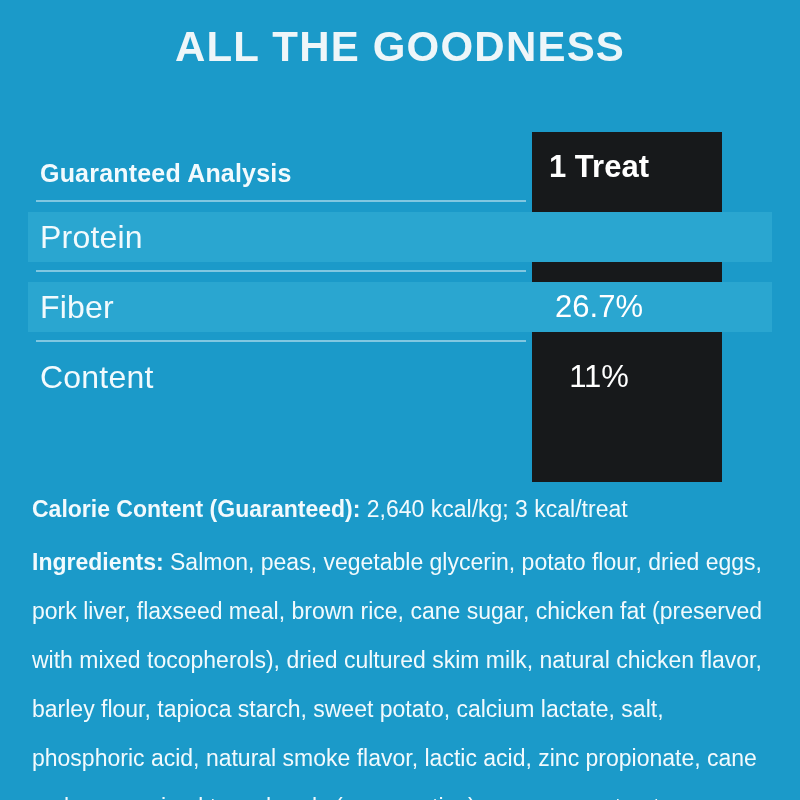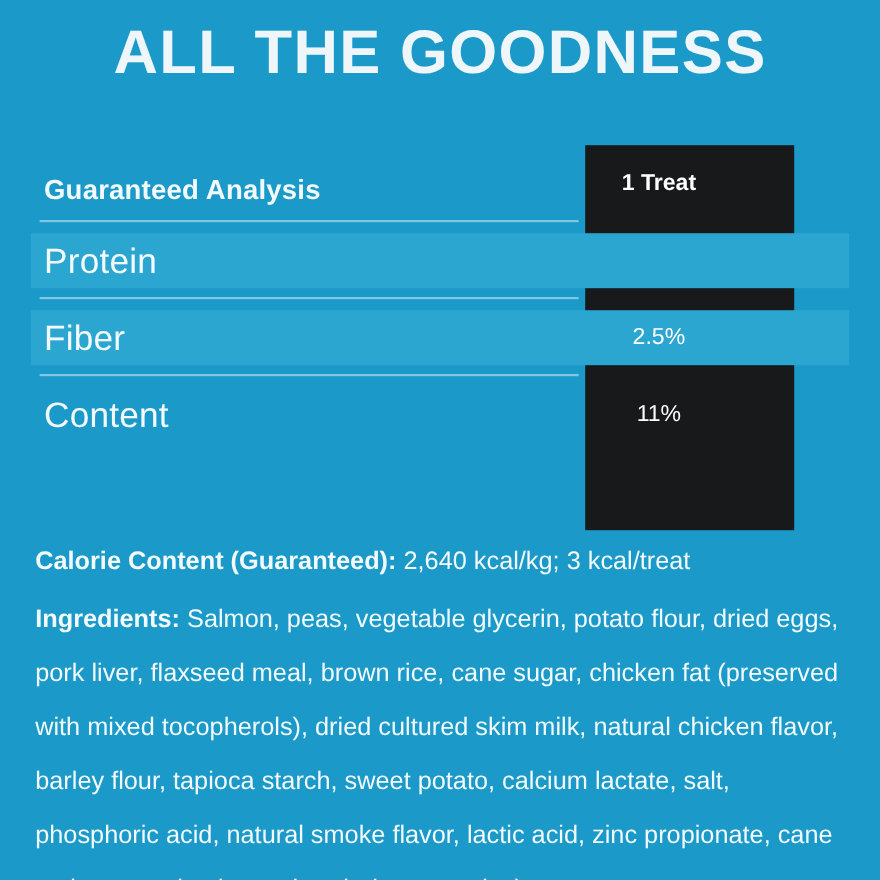--- a/index.html
+++ b/index.html
@@ -22,21 +22,21 @@
   }
 
   
   .title {
     position: absolute;
     top: 22px;
     left: 0;
     width: 800px;
     text-align: center;
     font-weight: bold;
-    font-size: 56px;
+    font-size: 42px;
     line-height: 50px;
     letter-spacing: 1.2px;
     color: #eef6f9;
     text-transform: uppercase;
   }
   .title .line2 {
     display: block;
   }
 
   
@@ -85,21 +85,21 @@
     font-size: 32px;
     color: #f2fafd;
     letter-spacing: 0.2px;
   }
   .row .value {
     position: absolute;
     z-index: 2;
     left: 476px;
     width: 190px;
     text-align: center;
-    font-size: 21px;
+    font-size: 31px;
     color: #ffffff;
   }
   .row.header .label,
   .row.header .value {
     font-weight: bold;
   }
   .row.header .label {
     font-size: 25px;
     margin-top: 13px;
   }
@@ -162,21 +162,21 @@
       </div>
 
       <div class="row striped">
         <span class="label">Protein</span>
         <span class="rule"></span>
       </div>
 
 
       <div class="row striped">
         <span class="label">Fiber</span>
-        <span class="value">2.5%</span>
+        <span class="value">26.7%</span>
         <span class="rule"></span>
       </div>
 
       <div class="row">
         <span class="label">Content</span>
         <span class="value">11%</span>
       </div>
 
     </div>
   </div>

